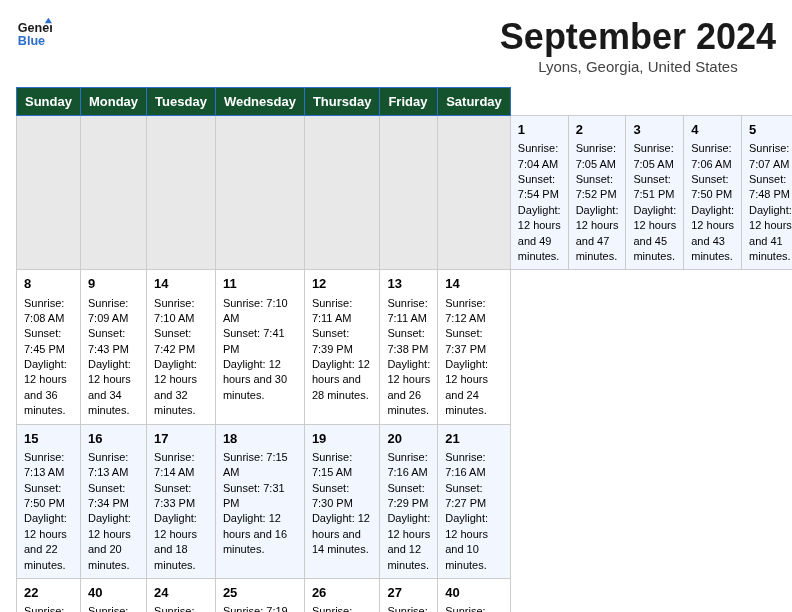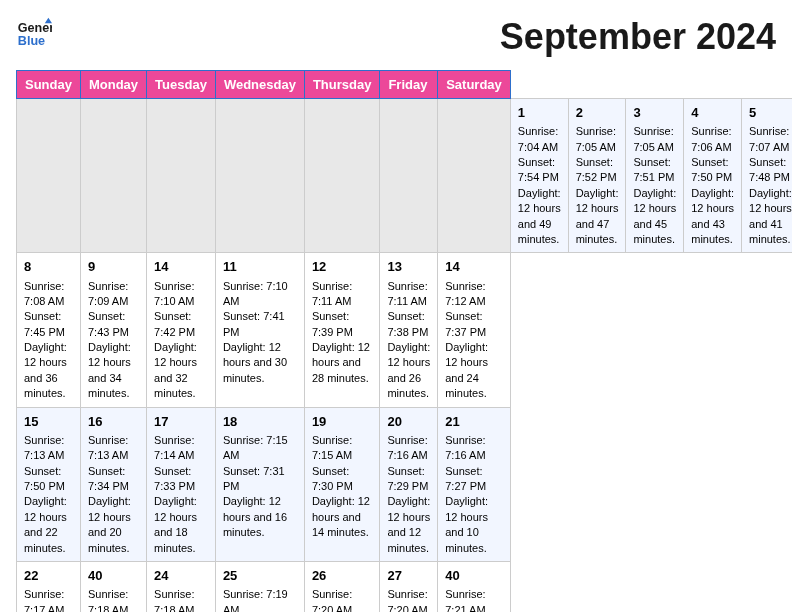--- a/index.html
+++ b/index.html
@@ -36,21 +36,21 @@
     .subtitle {
       font-size: 15px;
       color: #444;
     }
     table {
       width: 100%;
       border-collapse: collapse;
       font-size: 11px;
     }
     thead tr th {
-      background-color: #ec4899;
+      background-color: #14532d;
       color: #fff;
       text-align: left;
       padding: 6px 8px;
       font-size: 13px;
       font-weight: bold;
       border: 1px solid #2d6fcc;
     }
     tbody tr td {
       border: 1px solid #ccc;
       padding: 5px 7px;
@@ -80,20 +80,21 @@
 <div class="header-area">
   <div class="logo">
     <svg class="logo-icon" viewBox="0 0 40 40">
       <text x="2" y="18" font-size="14" font-weight="bold" fill="#1a1a1a">General</text>
       <text x="2" y="32" font-size="14" font-weight="bold" fill="#2d6fcc">Blue</text>
       <polygon points="32,8 40,8 36,2" fill="#2d6fcc"></polygon>
     </svg>
   </div>
   <div class="title-area">
     <div class="main-title">September 2024</div>
+    <div class="subtitle">Lyons, Georgia, United States</div>
   </div>
 </div>
 
 <table>
   <thead>
     <tr>
     <th>Sunday</th>
         <th>Monday</th>
         <th>Tuesday</th>
         <th>Wednesday</th>

